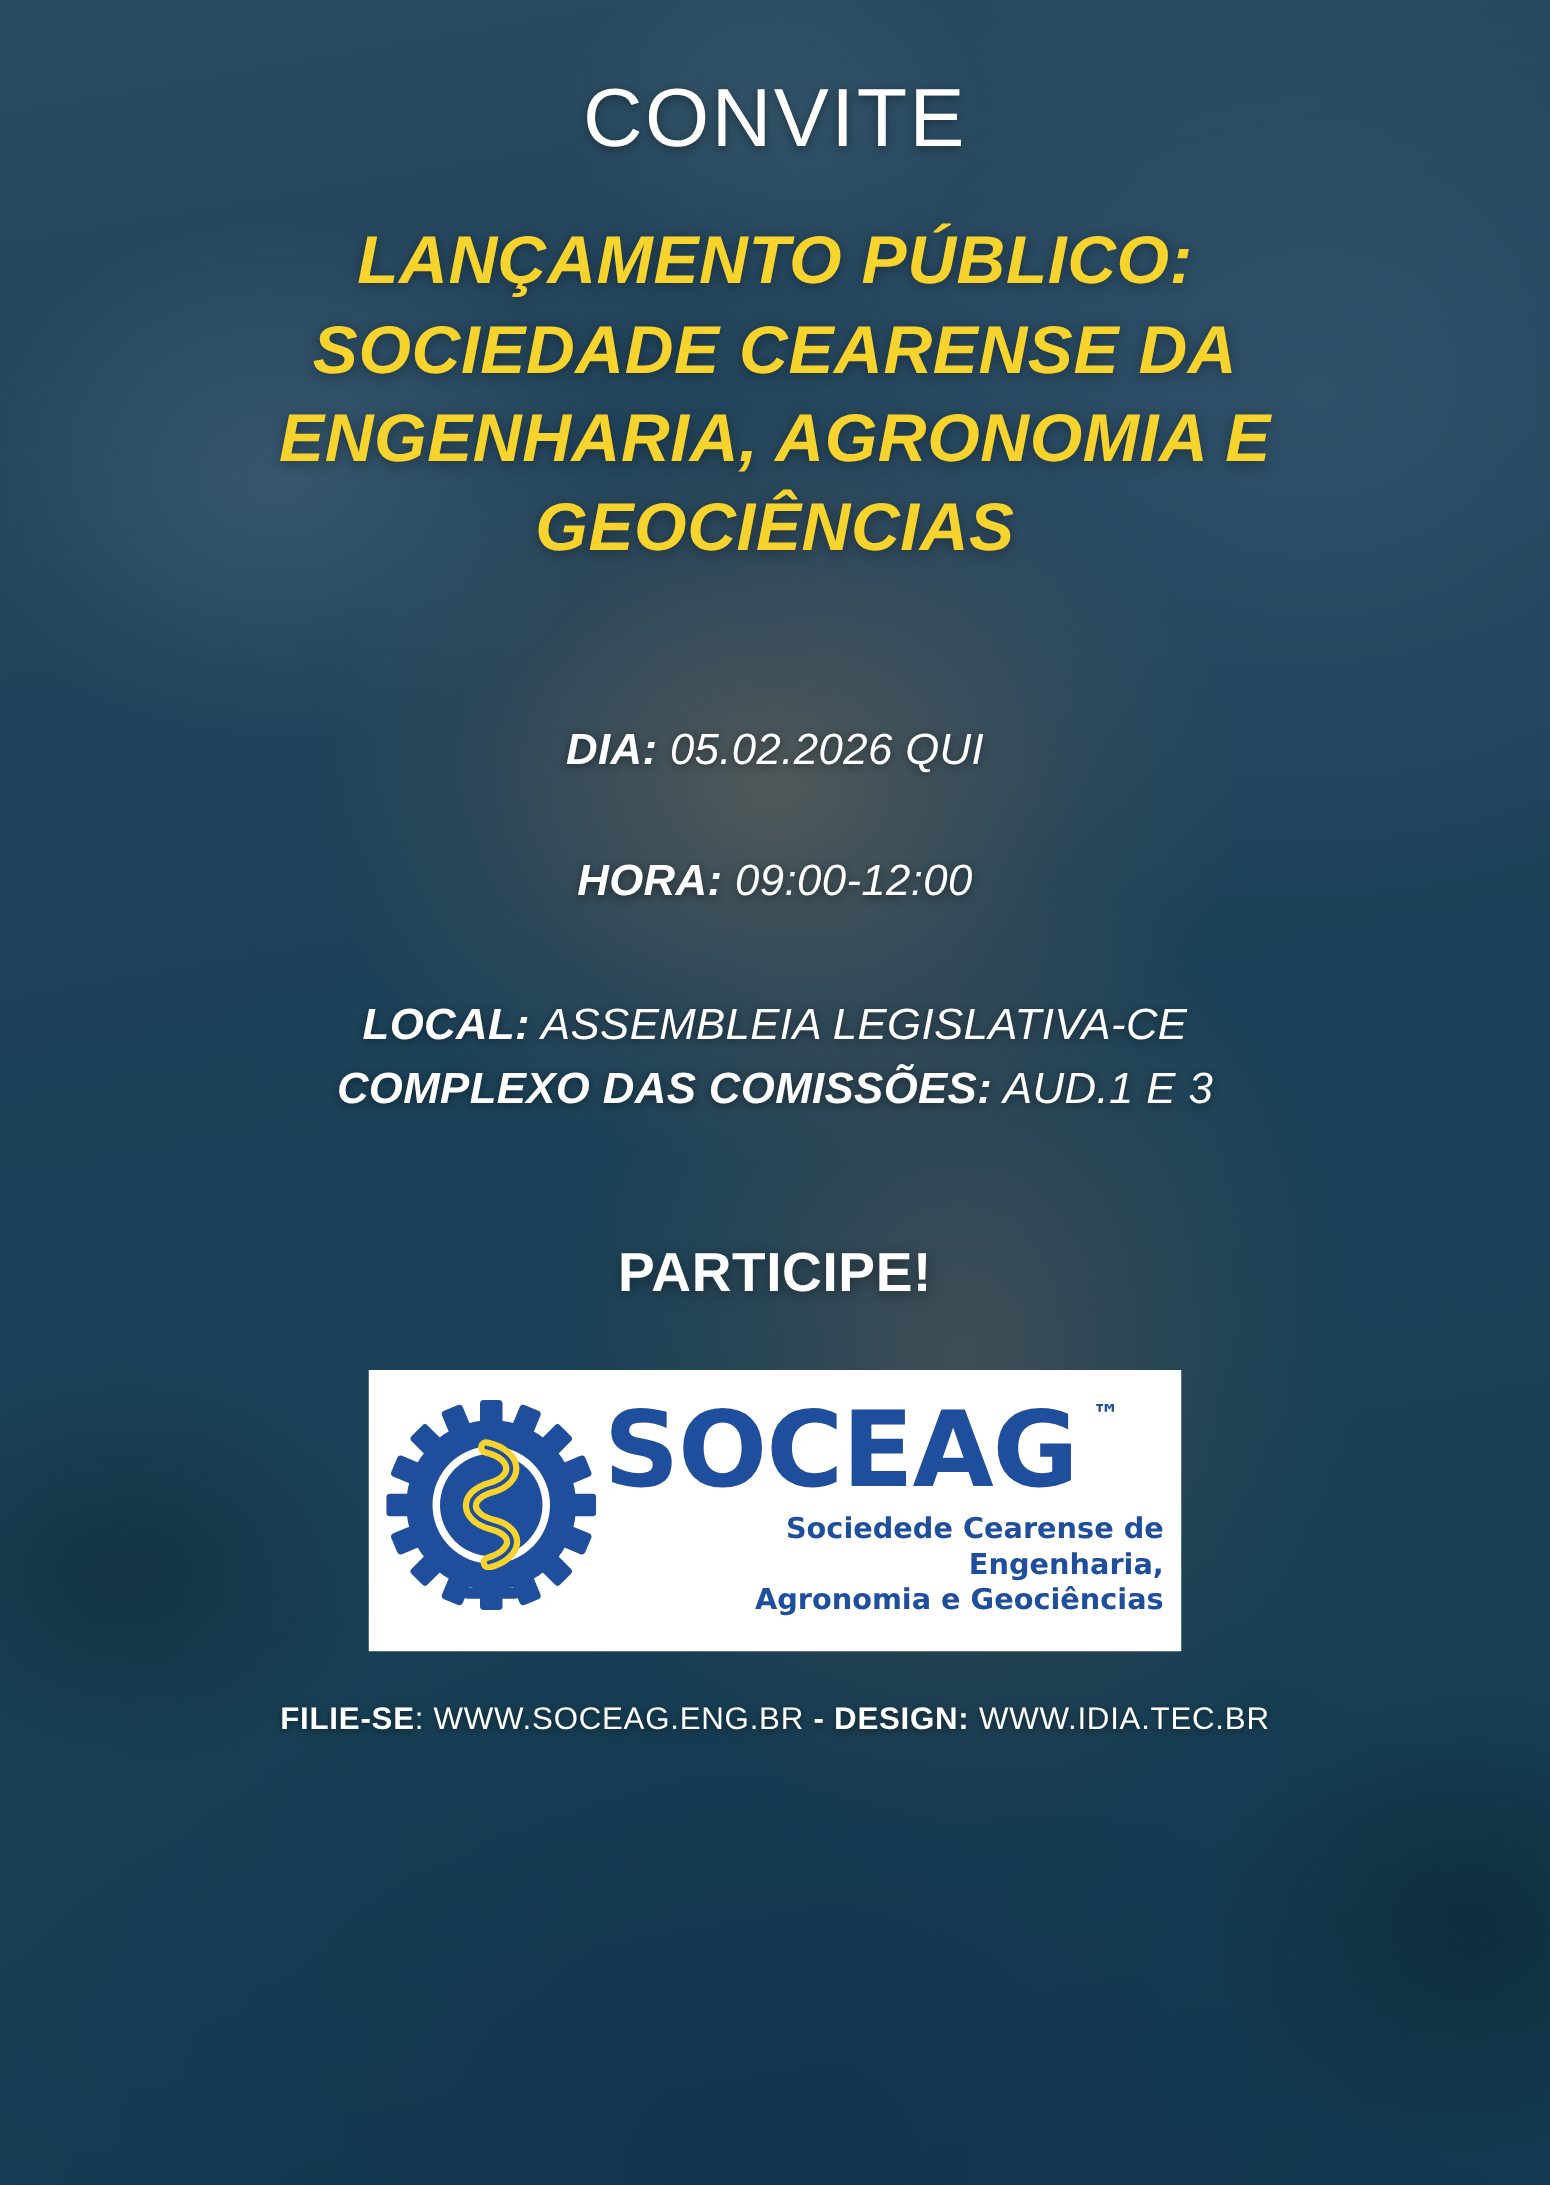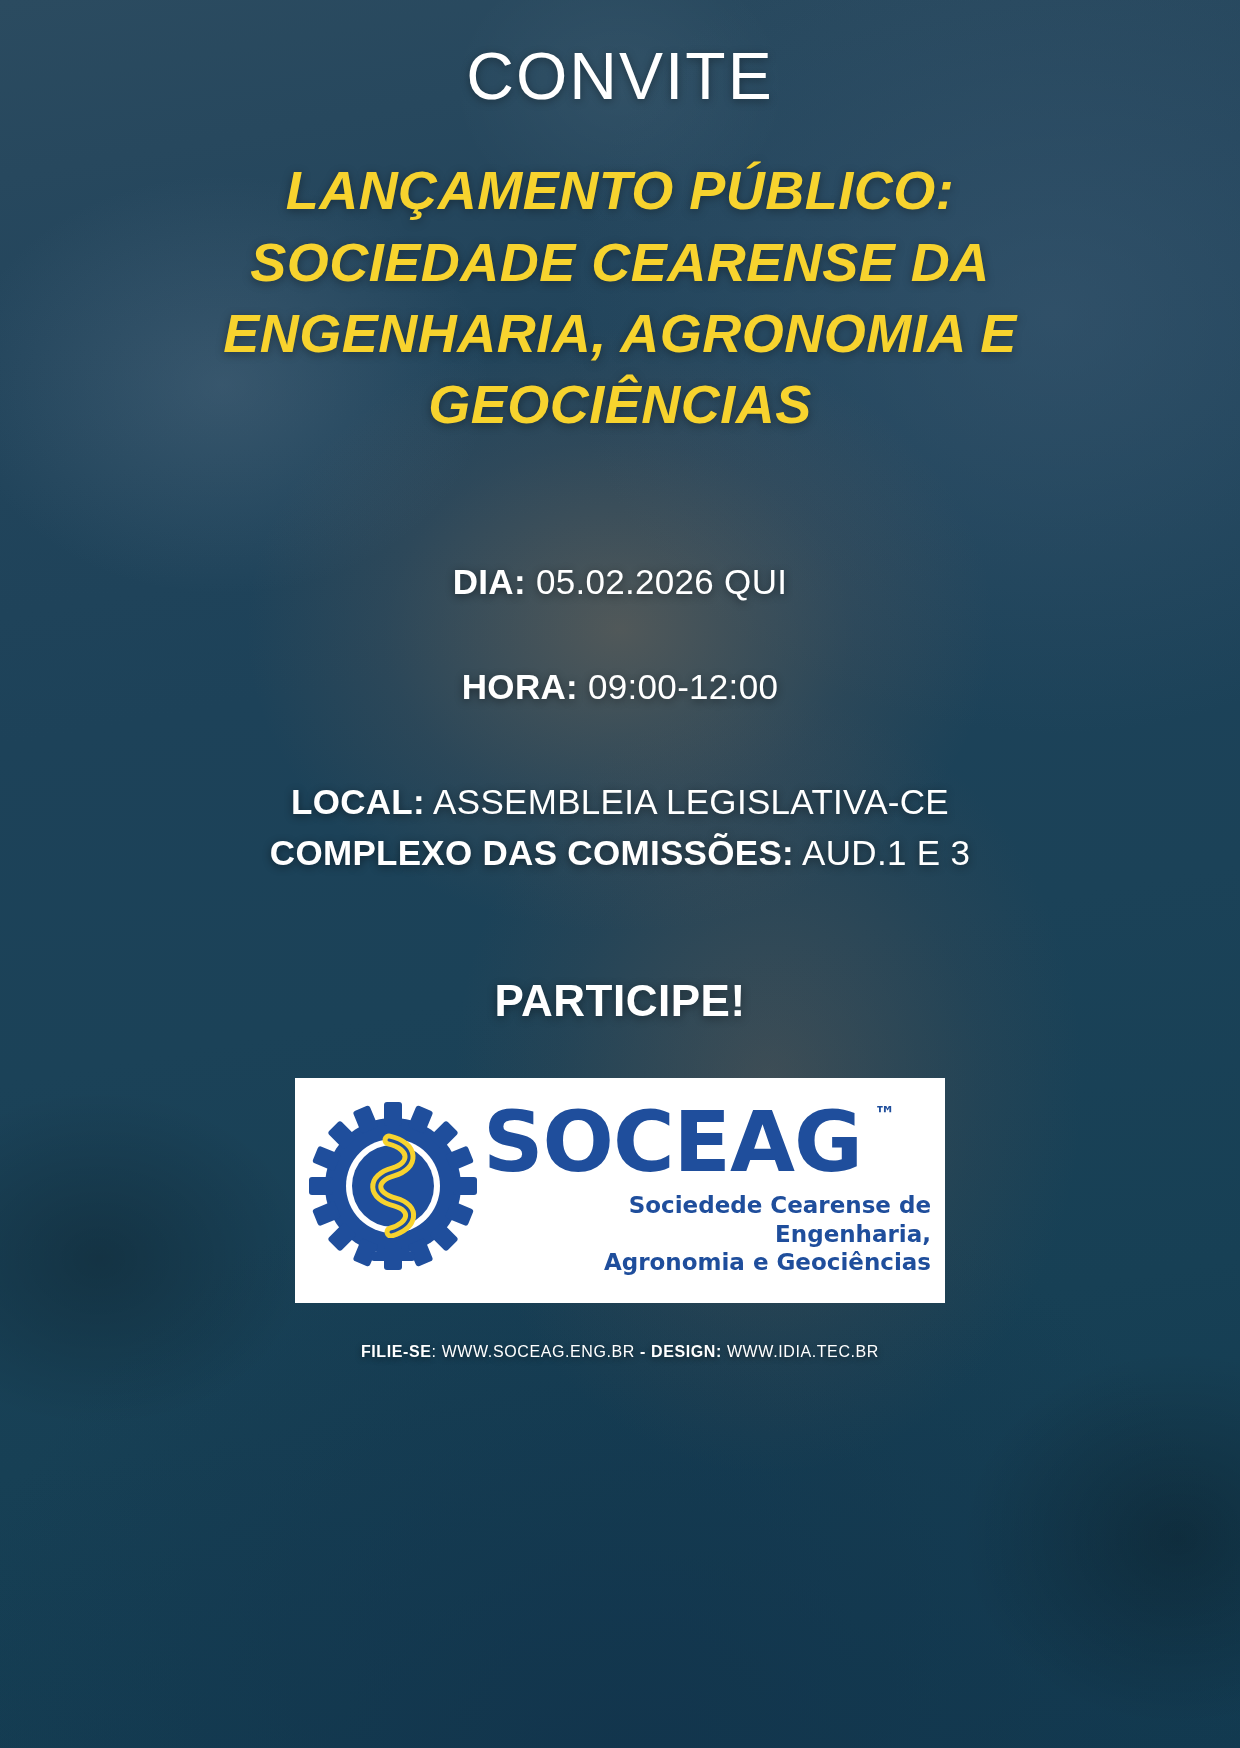--- a/index.html
+++ b/index.html
@@ -36,21 +36,21 @@
       radial-gradient(ellipse 240px 200px at 50% 5%, rgba(255,255,255,0.05) 0%, rgba(0,0,0,0) 70%);
     pointer-events: none;
   }
 
   .content {
     position: relative;
     z-index: 2;
     width: 100%;
     height: 100%;
     box-sizing: border-box;
-    padding: 0 48px;
+    padding: 18px 48px;
     display: flex;
     flex-direction: column;
     align-items: center;
     text-align: center;
   }
 
   .convite {
     margin-top: 42px;
     font-size: 66px;
     letter-spacing: 2px;
@@ -68,20 +68,21 @@
     line-height: 1.32;
     letter-spacing: 0.5px;
     max-width: 1000px;
     text-shadow: 0 2px 10px rgba(0,0,0,0.35);
     font-style: italic;
   }
 
   .info-block {
     color: #ffffff;
     text-shadow: 0 2px 8px rgba(0,0,0,0.45);
+    font-style: italic;
   }
 
   .line {
     font-size: 35px;
     line-height: 1.28;
     font-weight: 400;
     letter-spacing: 0.3px;
   }
   .line b { font-weight: bold; }
 
@@ -152,21 +153,21 @@
     font-size: 23px;
     font-weight: bold;
     color: #1f4e9c;
     line-height: 1.25;
     text-align: right;
     font-family: "DejaVu Sans", sans-serif;
   }
 
   .footer {
     margin-top: 40px;
-    font-size: 16px;
+    font-size: 25px;
     color: #ffffff;
     letter-spacing: 0.6px;
     text-shadow: 0 2px 6px rgba(0,0,0,0.45);
   }
   .footer b { font-weight: bold; }
   .footer .sep { font-weight: bold; }
 </style>
 </head>
 <body>
 

